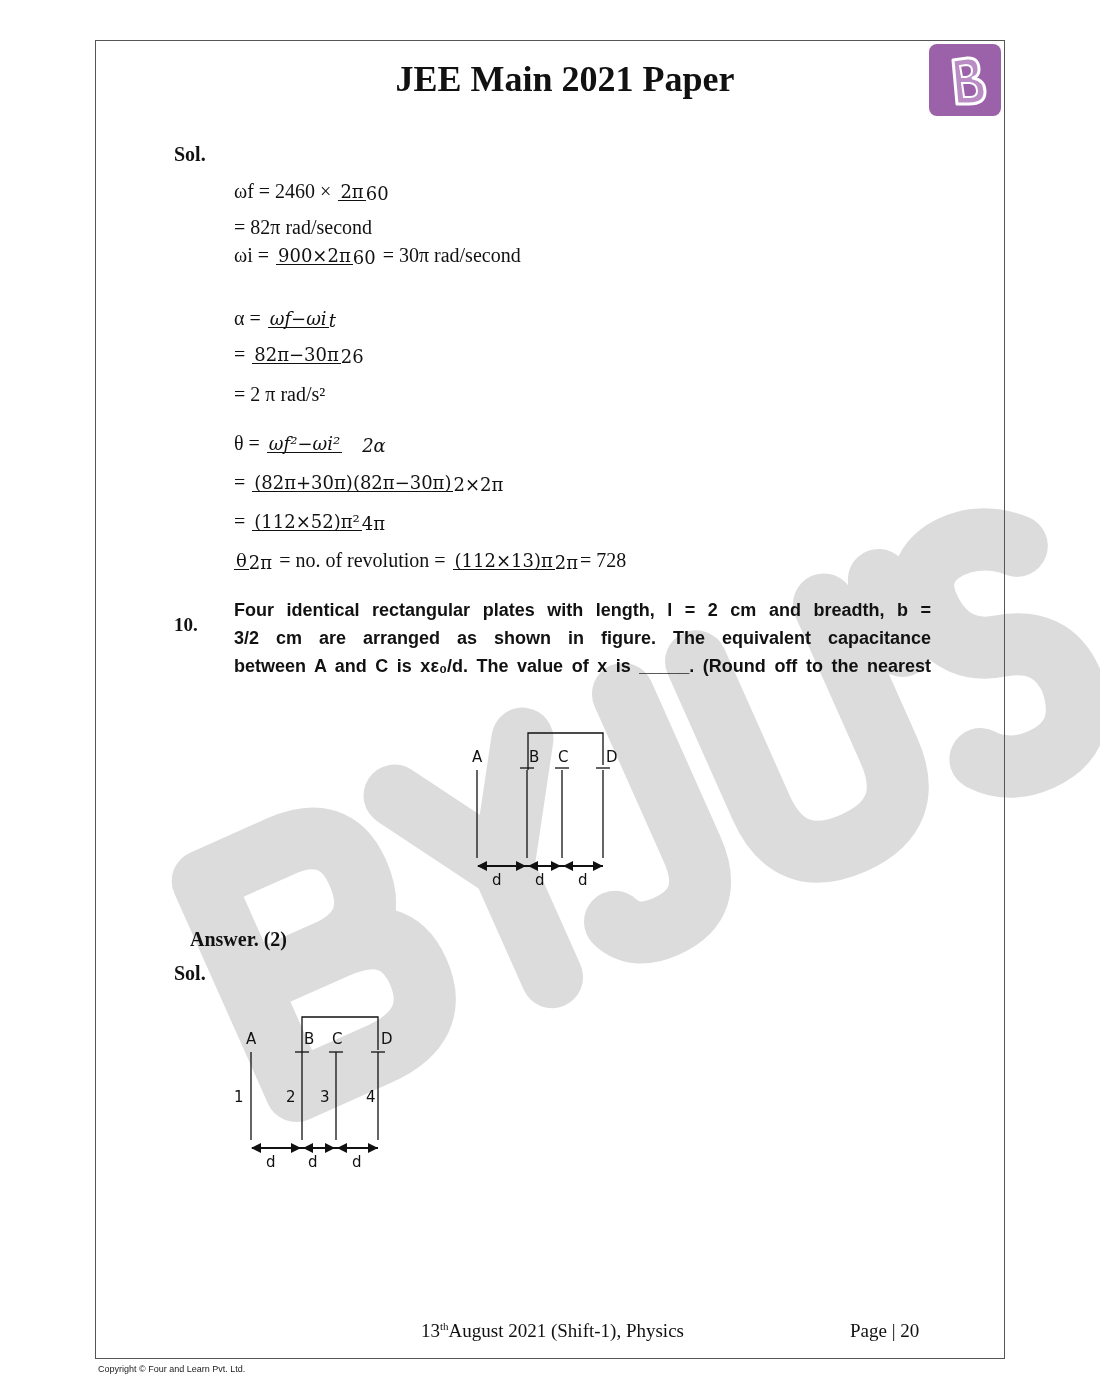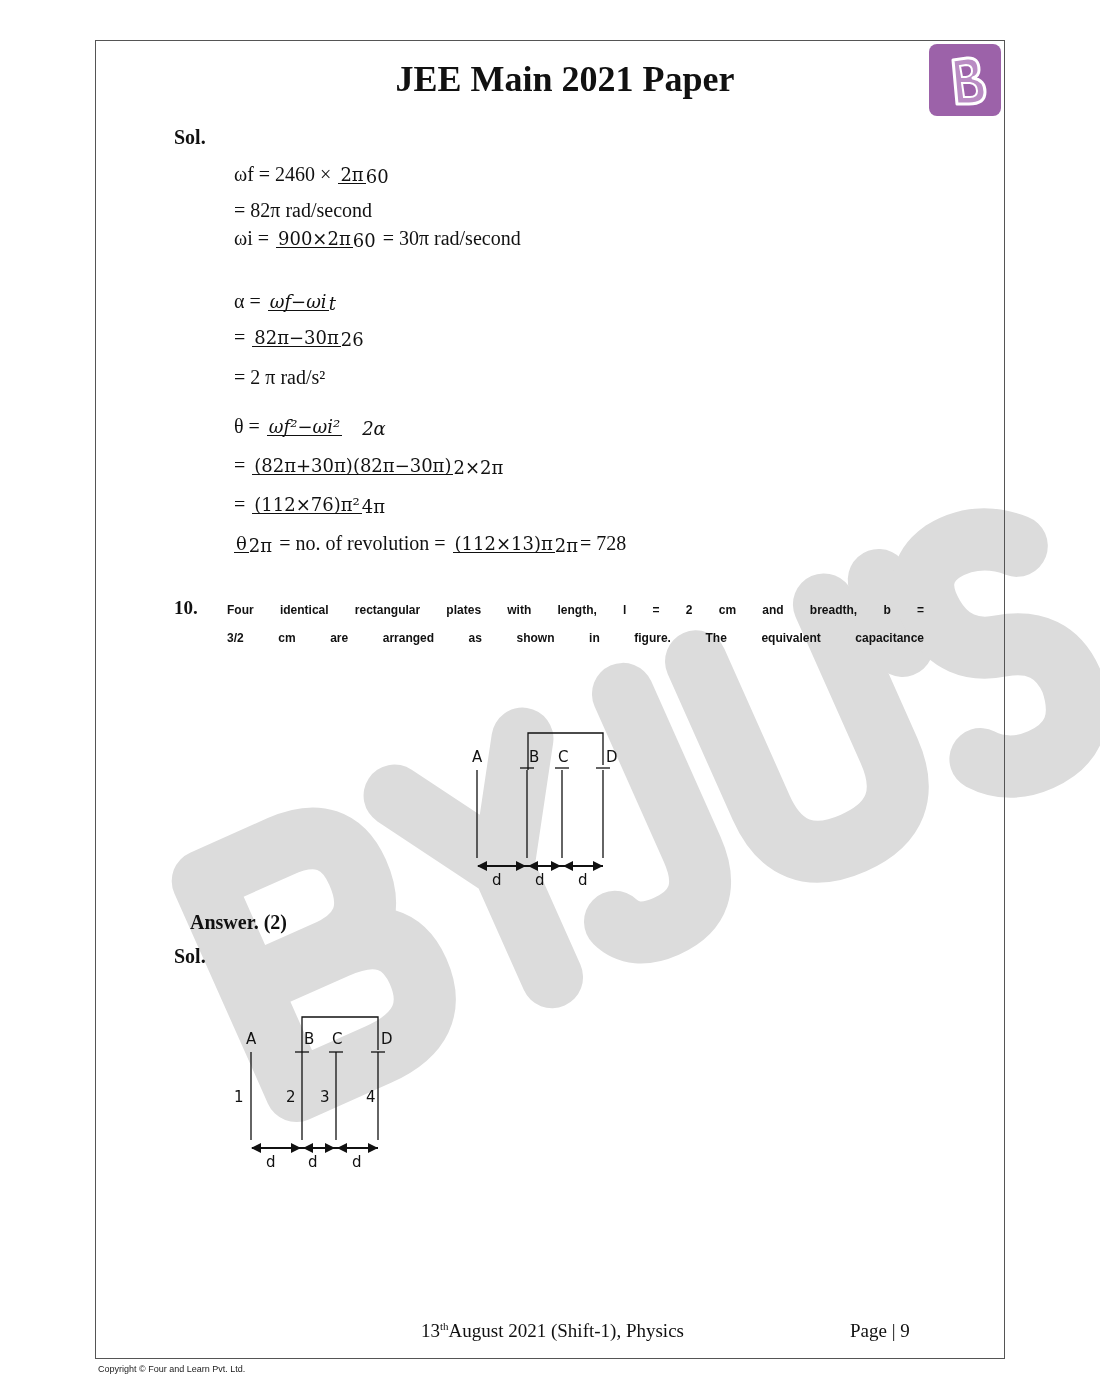--- a/index.html
+++ b/index.html
@@ -1,28 +1,28 @@
 <!DOCTYPE html>
 <html><head>
 <meta charset="utf-8">
 <style>
   html, body { margin:0; padding:0; background:#fff; }
   body { width:1100px; height:1400px; position:relative; overflow:hidden; font-family:"DejaVu Serif", serif; color:#111; }
   .page-frame { position:absolute; left:95px; top:40px; width:910px; height:1319px; border:1px solid #555; box-sizing:border-box; }
   .watermark { position:absolute; left:0; top:0; width:1100px; height:1400px; pointer-events:none; }
   .title { position:absolute; left:0; width:1130px; top:58px; text-align:center; font-family:"Liberation Serif", serif; font-weight:bold; font-size:36px; color:#111; }
   .logo { position:absolute; left:929px; top:44px; width:72px; height:72px; border-radius:8px; background:#9c62a9; }
-  .abs { position:absolute; white-space:nowrap; }
+  .abs { position:absolute; white-space:nowrap;margin-top:17px; }
   .sol { font-family:"Liberation Serif", serif; font-weight:bold; font-size:20px; }
   .eq { font-family:"Liberation Serif", serif; font-size:20px; }
   .frac { display:inline-flex; flex-direction:row; align-items:flex-end; vertical-align:middle; font-size:18px; line-height:14px; margin:0 2px; font-family:"DejaVu Serif", serif; }
   .frac .num { border-bottom:1px solid #111; padding:0 2px 1px; }
   .frac .den { padding-top:2px; }
   .q-num { font-family:"Liberation Serif", serif; font-weight:bold; font-size:19px; }
-  .q-text { position:absolute; left:227px; top:596px; width:697px; font-family:"Liberation Sans", sans-serif; font-weight:bold; font-size:12px; line-height:28px; text-align:justify; color:#111; }
+  .q-text { position:absolute; left:234px; top:596px; width:697px; font-family:"Liberation Sans", sans-serif; font-weight:bold; font-size:18px; line-height:28px; text-align:justify; color:#111; }
   .q-line { display:block; text-align:justify; text-align-last:justify; }
   .q-line.last { text-align-last:left; }
   .diagram { position:absolute; }
   .diagram text { font-family:"DejaVu Sans", sans-serif; font-size:15px; fill:#111; }
   .footer-center { position:absolute; left:421px; top:1320px; font-family:"Liberation Serif", serif; font-size:19px; }
   .footer-right { position:absolute; left:850px; top:1320px; font-family:"Liberation Serif", serif; font-size:19px; }
   .copyright { position:absolute; left:98px; top:1364px; font-family:"Liberation Sans", sans-serif; font-size:9px; color:#222; }
   sup { font-size:11px; }
 </style>
 </head>
@@ -102,40 +102,41 @@
 <div class="abs eq" style="left:234px; top:454px;">
   <span>=</span>
   <span class="frac">
       <span class="num">(82π+30π)(82π−30π)</span>
       <span class="den">2×2π</span>
     </span>
 </div>
 <div class="abs eq" style="left:234px; top:493px;">
   <span>=</span>
   <span class="frac">
-      <span class="num">(112×76)π²</span>
+      <span class="num">(112×52)π²</span>
       <span class="den">4π</span>
     </span>
 </div>
 <div class="abs eq" style="left:232px; top:532px;">
   <span class="frac">
       <span class="num">θ</span>
       <span class="den">2π</span>
     </span>
   <span>= no. of revolution =</span>
   <span class="frac">
       <span class="num">(112×13)π</span>
       <span class="den">2π</span>
     </span><span>= 728</span>
 </div>
 
 <div class="abs q-num" style="left:174px; top:597px;">10.</div>
 <div class="q-text">
   <span class="q-line">Four identical rectangular plates with length, l = 2 cm and breadth, b =</span>
   <span class="q-line">3/2 cm are arranged as shown in figure. The equivalent capacitance</span>
+  <span class="q-line">between A and C is xε₀/d. The value of x is _____. (Round off to the nearest</span>
 </div>
 
 <svg class="diagram" style="left:460px; top:725px;" width="170" height="170">
   <g stroke="#111" stroke-width="1.3" fill="none">
     <polyline points="68,45 68,8 143,8 143,40"></polyline>
     <line x1="17" y1="45" x2="17" y2="133"></line>
     <line x1="67" y1="45" x2="67" y2="133"></line>
     <line x1="102" y1="45" x2="102" y2="133"></line>
     <line x1="143" y1="45" x2="143" y2="133"></line>
     <line x1="60" y1="43" x2="74" y2="43"></line>
@@ -190,14 +191,14 @@
   <text x="9" y="92">1</text>
   <text x="61" y="92">2</text>
   <text x="95" y="92">3</text>
   <text x="141" y="92">4</text>
   <text x="41" y="157">d</text>
   <text x="83" y="157">d</text>
   <text x="127" y="157">d</text>
 </svg>
 
 <div class="footer-center"><span>13</span><sup>th</sup><span>August 2021 (Shift-1), Physics</span></div>
-<div class="footer-right">Page | 9</div>
+<div class="footer-right">Page | 20</div>
 <div class="copyright">Copyright © Four and Learn Pvt. Ltd.</div>
 
 </body></html>

